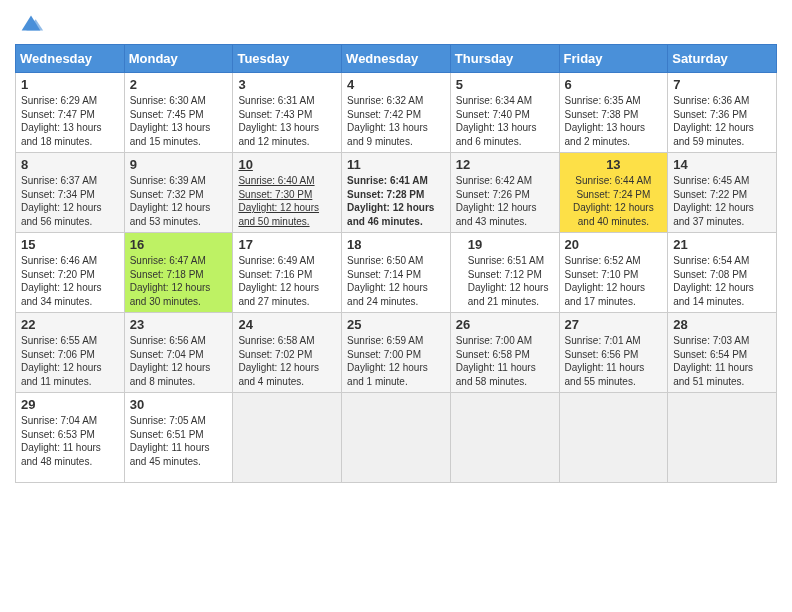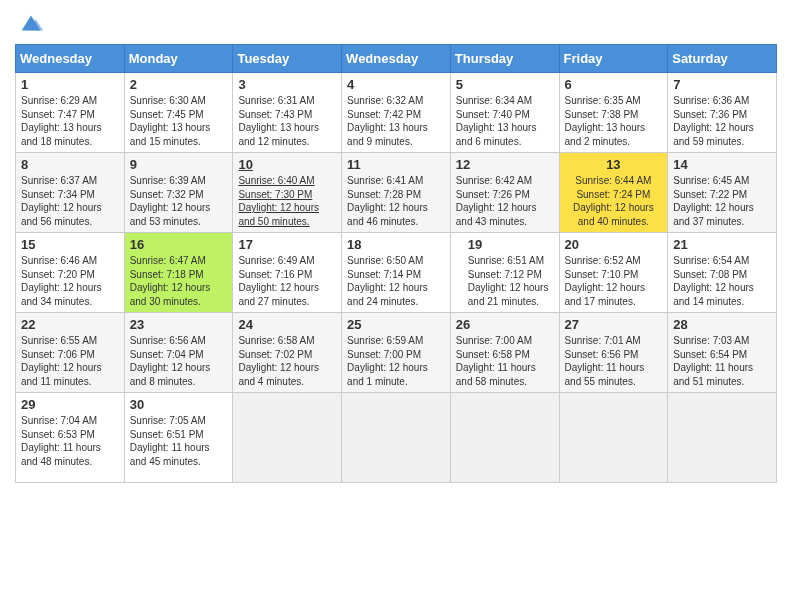--- a/index.html
+++ b/index.html
@@ -205,21 +205,21 @@
         </td>
         <td style="background: rgb(245, 245, 245); text-decoration: underline;">
           <span class="day-num">10</span>
           <div class="day-info" style="white-space: pre-line;">Sunrise: 6:40 AM
 Sunset: 7:30 PM
 Daylight: 12 hours
 and 50 minutes.</div>
         </td>
         <td style="background: rgb(245, 245, 245);">
           <span class="day-num">11</span>
-          <div class="day-info" style="white-space: pre-line;">Sunrise: 6:41 AM
+          <div class="day-info" style="white-space: pre-line; font-weight: bold;">Sunrise: 6:41 AM
 Sunset: 7:28 PM
 Daylight: 12 hours
 and 46 minutes.</div>
         </td>
         <td style="background: rgb(245, 245, 245);">
           <span class="day-num">12</span>
           <div class="day-info" style="white-space: pre-line;">Sunrise: 6:42 AM
 Sunset: 7:26 PM
 Daylight: 12 hours
 and 43 minutes.</div>

